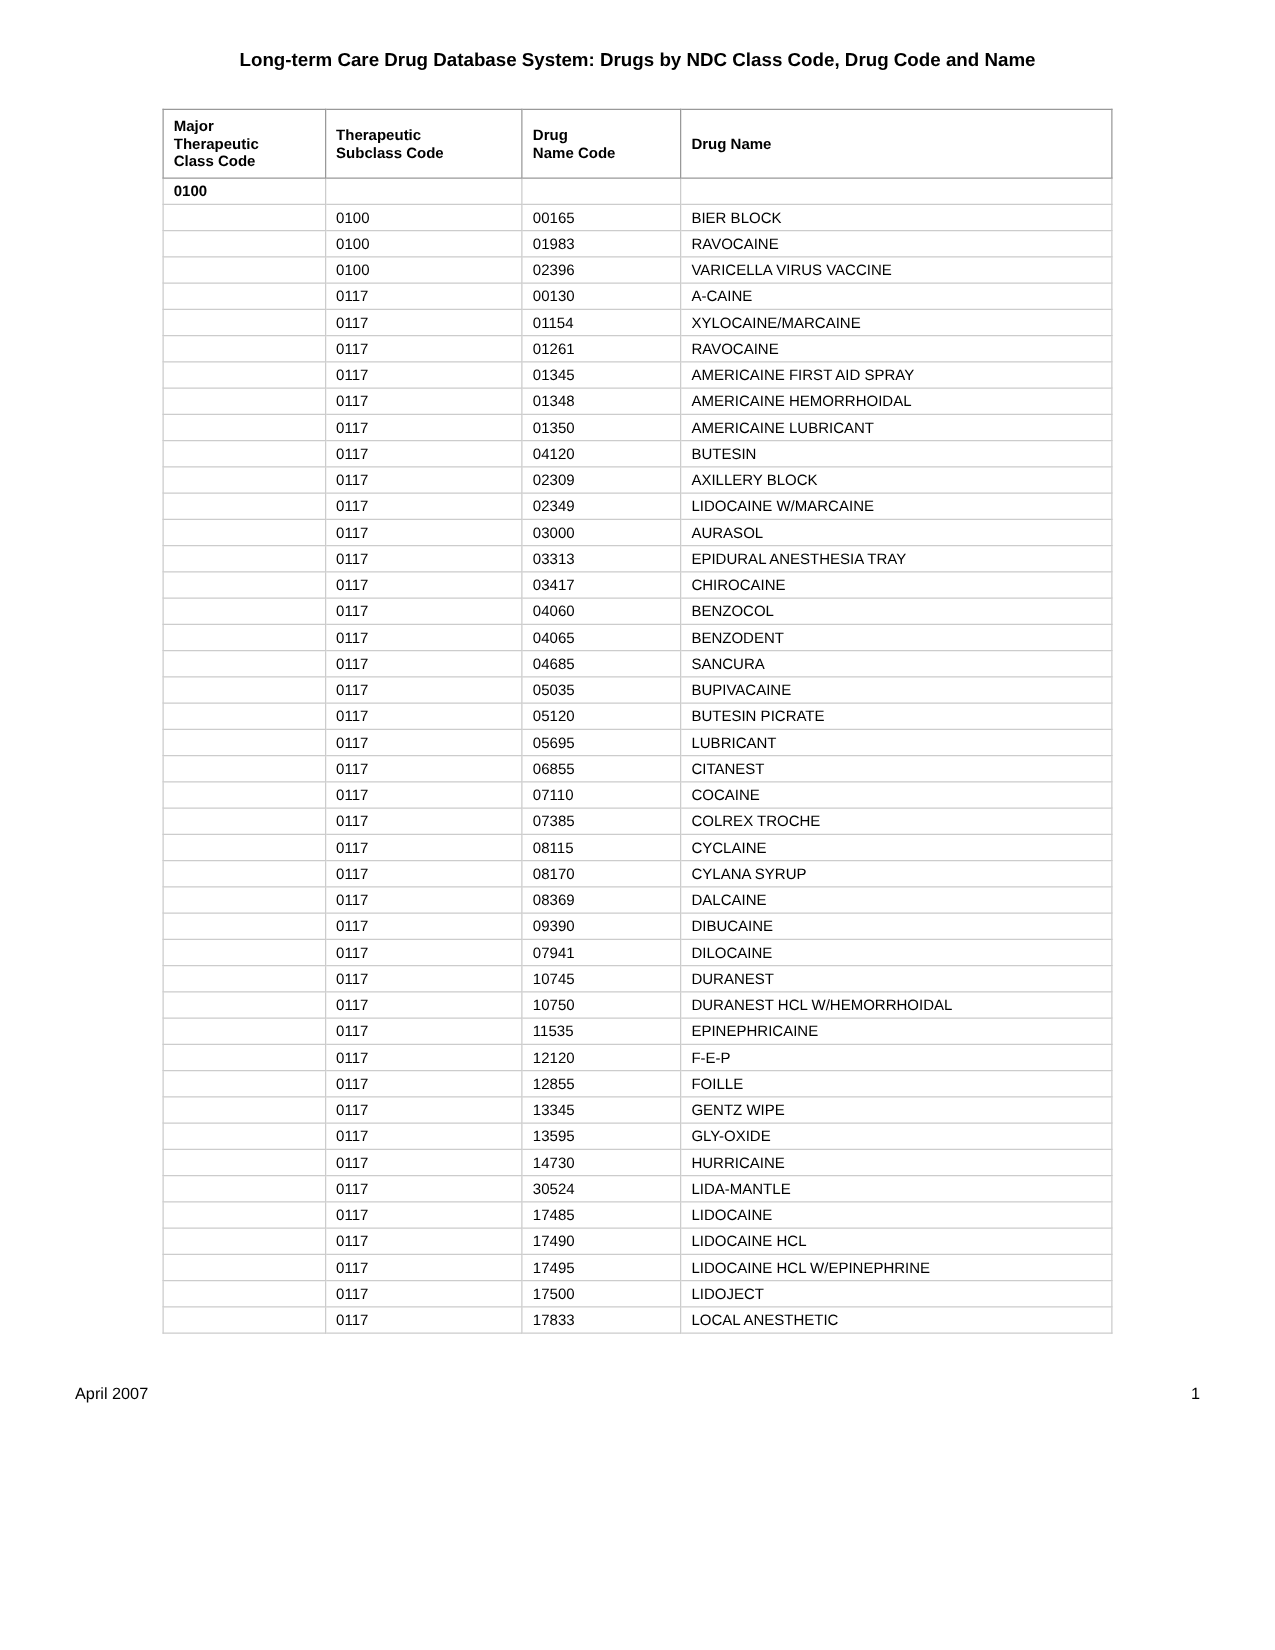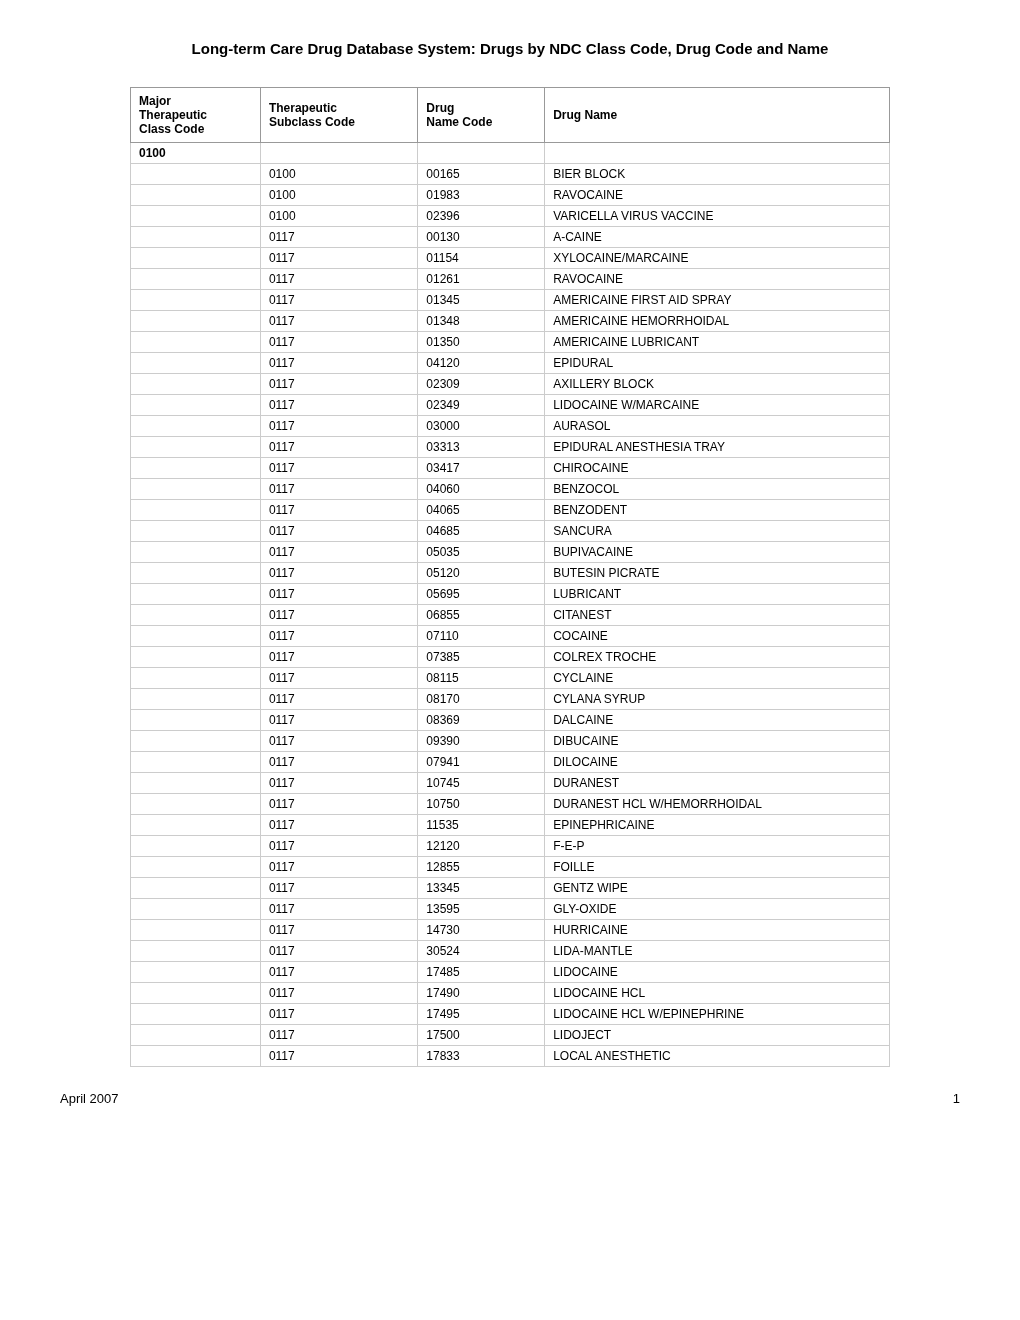--- a/index.html
+++ b/index.html
@@ -42,21 +42,21 @@
       padding: 3px 8px;
       font-size: 12px;
       vertical-align: middle;
     }
     td.major-code {
       font-weight: bold;
     }
     .footer {
       display: flex;
       justify-content: space-between;
-      margin-top: 24px;
+      margin-top: 40px;
       font-size: 13px;
       text-align: center;
     }
   </style>
 </head>
 <body>
 
 <h1>Long-term Care Drug Database System: Drugs by NDC Class Code, Drug Code and Name</h1>
 
 <div class="table-wrapper">
@@ -127,21 +127,21 @@
         <tr>
           <td></td>
           <td>0117</td>
           <td>01350</td>
           <td>AMERICAINE LUBRICANT</td>
         </tr>
         <tr>
           <td></td>
           <td>0117</td>
           <td>04120</td>
-          <td>EPIDURAL</td>
+          <td>BUTESIN</td>
         </tr>
         <tr>
           <td></td>
           <td>0117</td>
           <td>02309</td>
           <td>AXILLERY BLOCK</td>
         </tr>
         <tr>
           <td></td>
           <td>0117</td>

